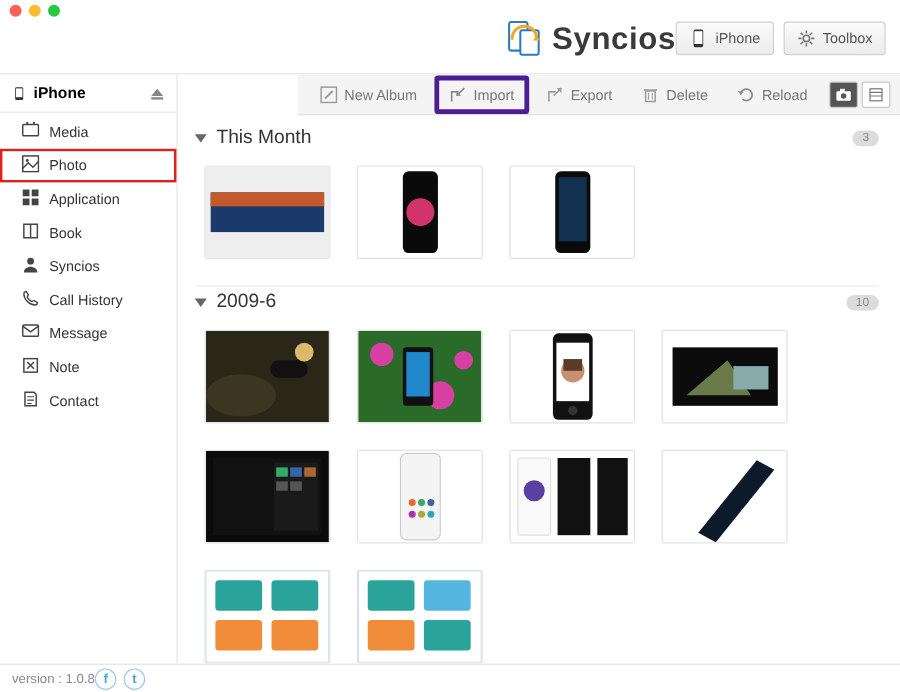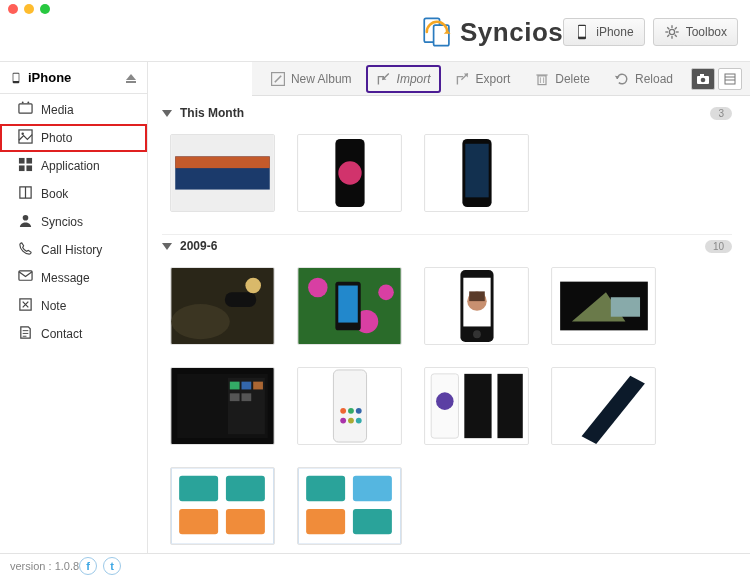--- a/index.html
+++ b/index.html
@@ -27,32 +27,32 @@
   .nav { padding-top:2px; }
   .nav-item { display:flex; align-items:center; gap:8px; padding:5px 10px 5px 18px; font-size:12px; color:#333; cursor:pointer;text-align:right;}
   .nav-item svg{width:15px;height:15px;}
   .nav-item.active { outline:2px solid #e02020; outline-offset:-2px;}
   
   
   .content { flex:1; display:flex; flex-direction:column; overflow:hidden;align-items:flex-end;}
   .toolbar { height:34px; background:#f4f4f4; border-bottom:1px solid #e0e0e0; display:flex; align-items:center; padding:0 8px; gap:4px;}
   .tbtn { display:flex; align-items:center; gap:5px; padding:4px 8px; font-size:12px; color:#767676; border-radius:3px; cursor:pointer; border:2px solid transparent;}
   .tbtn svg{width:16px;height:16px;}
-  .tbtn.highlight{border:2px solid #4c1d95;font-style:italic;}
+  .tbtn.highlight{border:4px solid #4c1d95;}
   .tspacer{flex:1;}
   .ticon{width:24px;height:22px;display:flex;align-items:center;justify-content:center;border:1px solid #c8c8c8;background:#fff;border-radius:2px;cursor:pointer;}
   .ticon + .ticon{margin-left:-1px;}
   .ticon.dark{background:#555;color:#fff;}
 
   
   .gallery { flex:1; overflow-y:auto; padding:6px 18px 0 14px; }
   .group { margin-bottom:6px;}
   .ghead { display:flex; align-items:center; padding:4px 0; cursor:pointer;}
   .ghead .tri{width:0;height:0;border-left:5px solid transparent;border-right:5px solid transparent;border-top:7px solid #666;margin-right:8px;}
-  .ghead .title{font-size:12px;font-weight:700;color:#333;flex:1;}
+  .ghead .title{font-size:16px;font-weight:400;color:#333;flex:1;}
   .ghead .badge{background:#dcdcdc;color:#888;border-radius:10px;font-size:10px;padding:1px 8px;min-width:20px;text-align:center;}
   .thumbs { display:flex; flex-wrap:wrap; gap:22px 22px; padding:10px 0 16px 8px;}
   .thumb { width:105px; height:78px; background:#f6f6f6; border:1px solid #e3e3e3; border-radius:2px; position:relative; overflow:hidden;}
   .thumb svg{width:100%;height:100%;}
 
   hr.sep { border:none;border-top:1px solid #eee;}
 
   .footer { height:24px; border-top:1px solid #e3e3e3; display:flex; align-items:center; justify-content:flex-start; padding:0 10px; font-size:11px; color:#888;}
   .footer .soc{display:flex;gap:6px;}
   .footer .soc span{width:18px;height:18px;border:1px solid #9cc9e8;border-radius:50%;display:flex;align-items:center;justify-content:center;color:#3da7e4;font-size:11px;font-weight:bold;}

